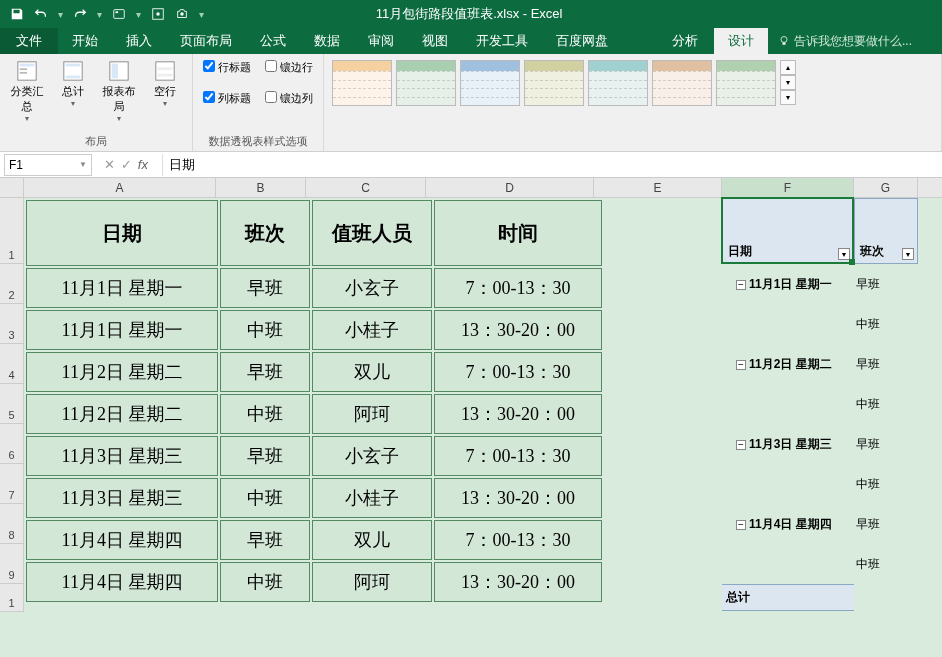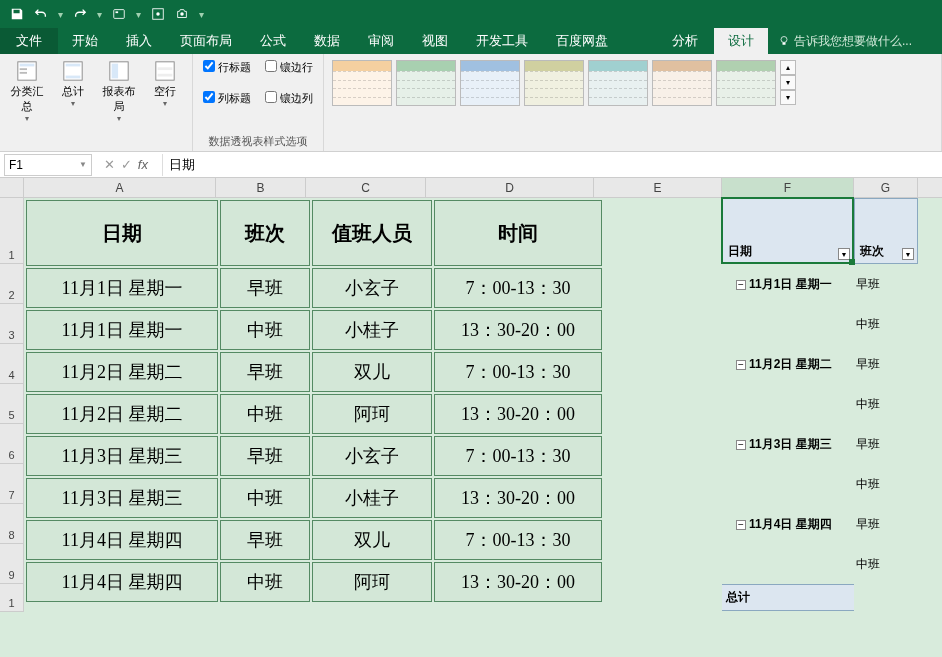--- a/index.html
+++ b/index.html
@@ -112,20 +112,21 @@
         </svg>
       </div>
     <div class="qat-item">
         <svg viewBox="0 0 16 16" width="14" height="14" fill="#fff">
           <path d="M3 5h2l1-2h4l1 2h2v7H3V5z" fill="none" stroke="#fff"></path>
           <circle cx="8" cy="8" r="2"></circle>
         </svg>
       </div>
     <span class="qat-sep">▾</span>
   </div>
+  <div class="title-center">11月包街路段值班表.xlsx - Excel</div>
   <div style="width:210px"></div>
 </div>
 
 <div class="ribbon-tabs">
   <div class="tab file">文件</div>
   <div class="tab">开始</div>
   <div class="tab">插入</div>
   <div class="tab">页面布局</div>
   <div class="tab">公式</div>
   <div class="tab">数据</div>
@@ -178,20 +179,21 @@
       <div class="big-btn">
         <svg class="ico" viewBox="0 0 24 24">
             <rect x="2" y="2" width="20" height="20" fill="#fff" stroke="#888"></rect>
             <rect x="4" y="8" width="16" height="3" fill="#eee"></rect>
             <rect x="4" y="15" width="16" height="3" fill="#eee"></rect>
           </svg>
         <span>空行</span>
           <span class="drop">▾</span>
       </div>
     </div>
+    <div class="group-label">布局</div>
   </div>
 
   <div class="ribbon-group">
     <div class="group-content">
       <div class="checkboxes">
         <div class="check-row">
           <label class="check-item">
               <input type="checkbox" checked="" style="">
               <span>行标题</span>
             </label>

